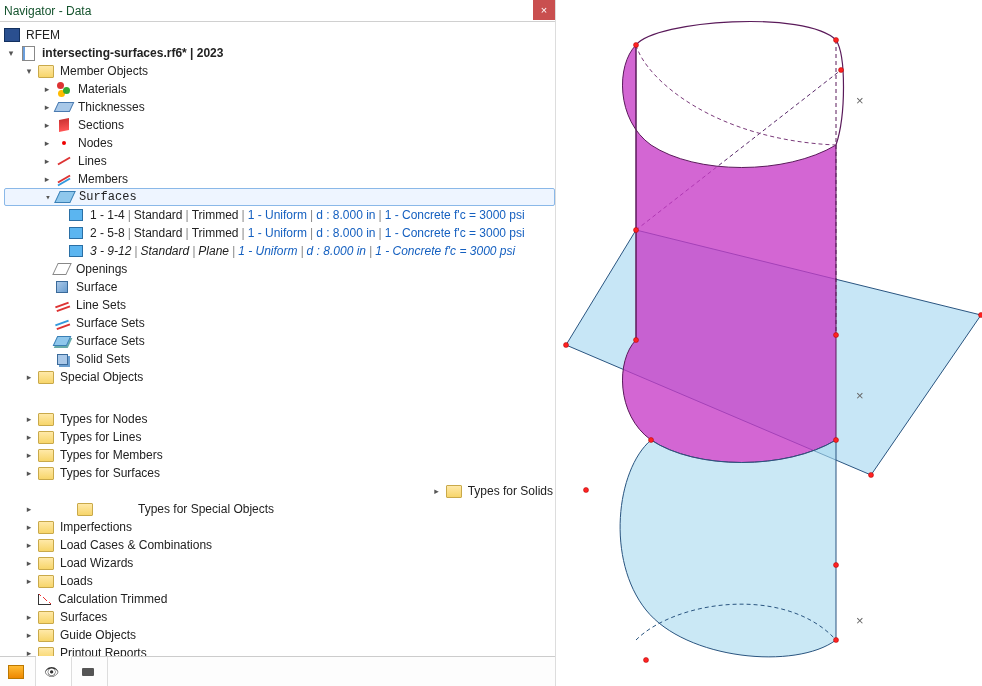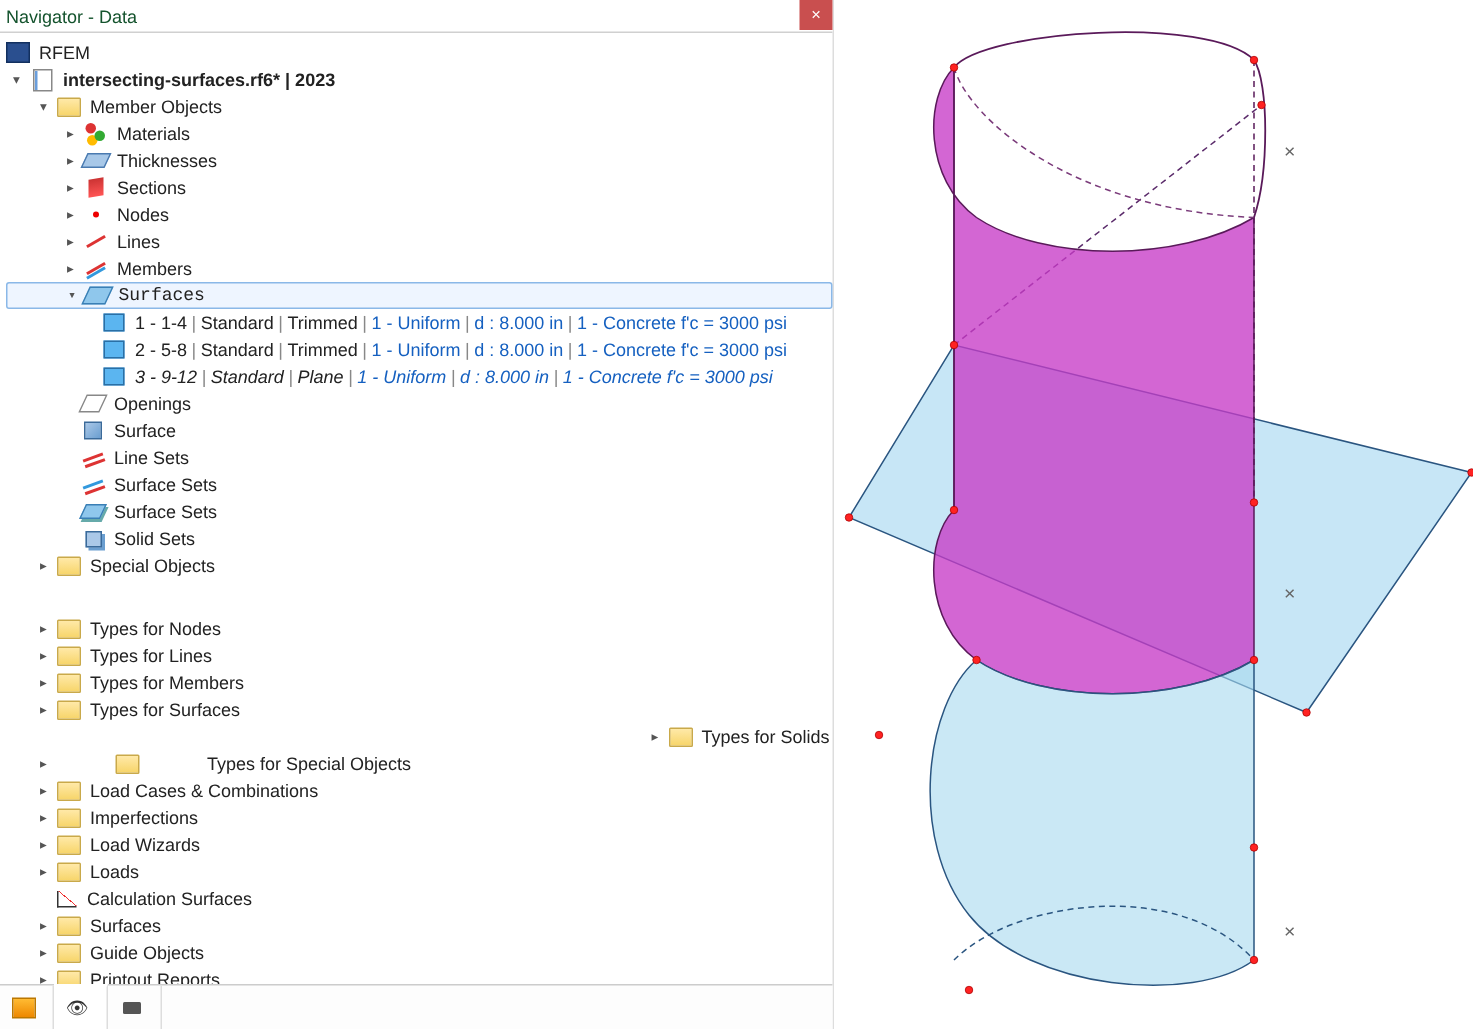--- a/index.html
+++ b/index.html
@@ -204,42 +204,42 @@
           <span class="label">Types for Solids</span>
         </div>
         <div class="tree-row" style="padding-left: 18px; gap: 39px;">
           <span class="toggle closed"></span>
           <span class="icon icon-folder"></span>
           <span class="label">Types for Special Objects</span>
         </div>
         <div class="tree-row" style="padding-left: 18px;">
           <span class="toggle closed"></span>
           <span class="icon icon-folder"></span>
+          <span class="label">Imperfections</span>
+        </div>
+        <div class="tree-row" style="padding-left: 18px;">
+          <span class="toggle closed"></span>
+          <span class="icon icon-folder"></span>
           <span class="label">Load Cases &amp; Combinations</span>
-        </div>
-        <div class="tree-row" style="padding-left: 18px;">
-          <span class="toggle closed"></span>
-          <span class="icon icon-folder"></span>
-          <span class="label">Imperfections</span>
         </div>
         <div class="tree-row" style="padding-left: 18px;">
           <span class="toggle closed"></span>
           <span class="icon icon-folder"></span>
           <span class="label">Load Wizards</span>
         </div>
         <div class="tree-row" style="padding-left: 18px;">
           <span class="toggle closed"></span>
           <span class="icon icon-folder"></span>
           <span class="label">Loads</span>
         </div>
       </div>
 
     <div class="tree-row" style="padding-left:32px">
       <span class="icon icon-calc"></span>
-      <span class="label">Calculation Surfaces</span>
+      <span class="label">Calculation Trimmed</span>
     </div>
 
     <div id="end-folders">
         <div class="tree-row" style="padding-left: 18px;">
           <span class="toggle closed"></span>
           <span class="icon icon-folder"></span>
           <span class="label">Surfaces</span>
         </div>
         <div class="tree-row" style="padding-left: 18px;">
           <span class="toggle closed"></span>

